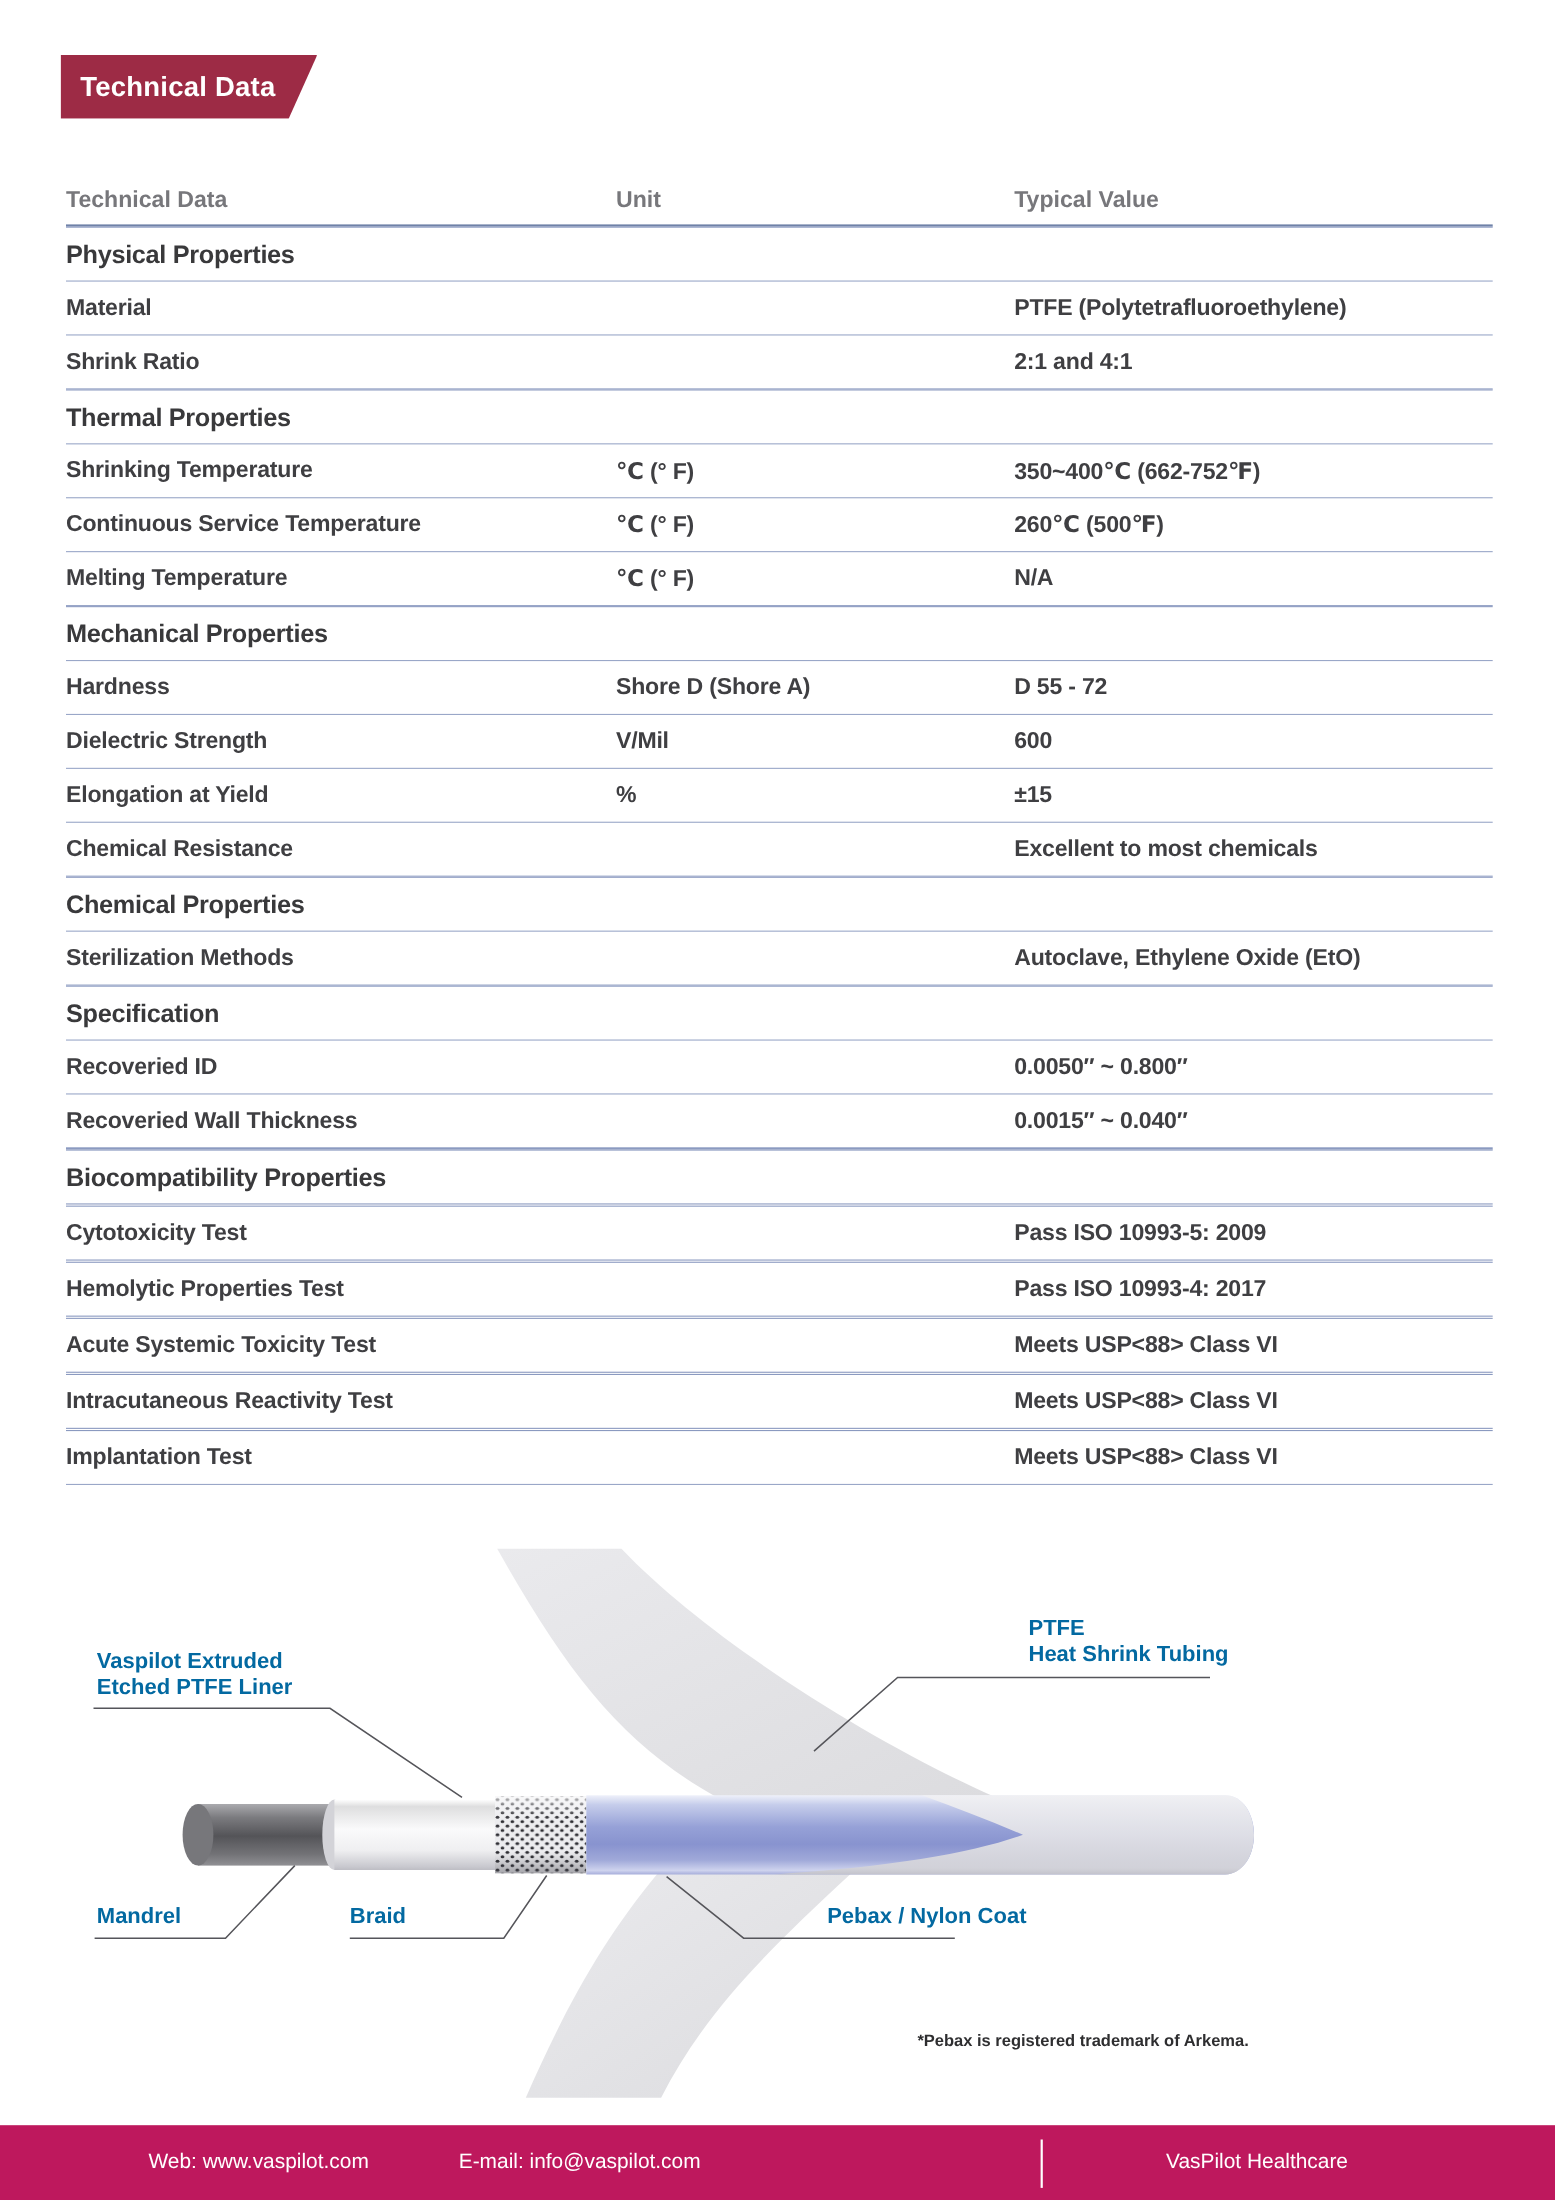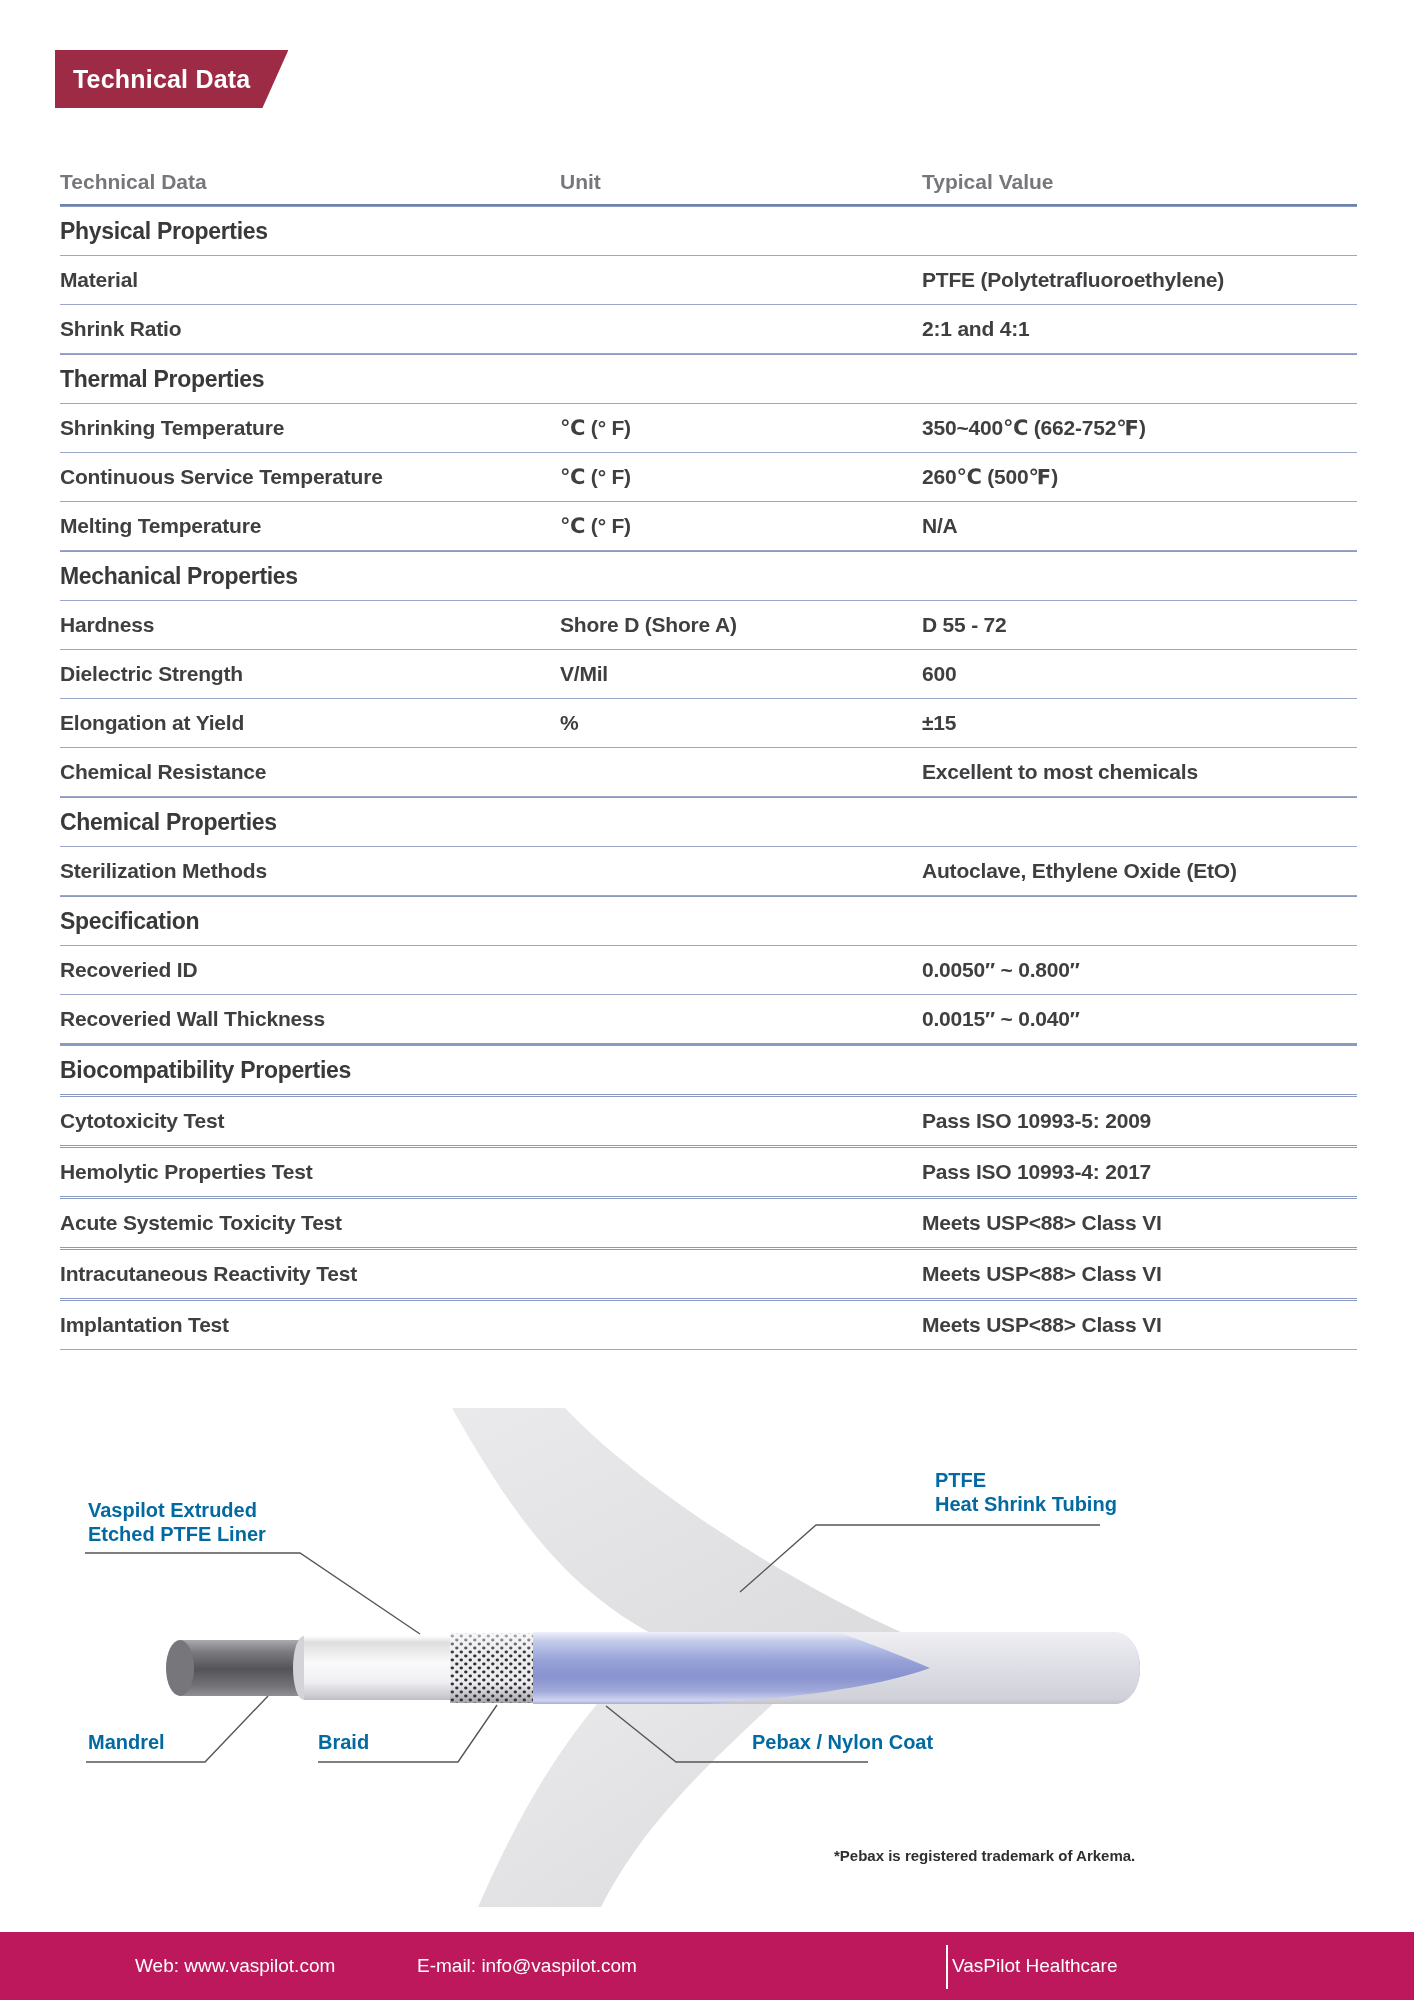--- a/index.html
+++ b/index.html
@@ -34,21 +34,21 @@
   .lab-hst{left:935px;top:1468px;}
   .lab-mandrel{left:88px;top:1730px;}
   .lab-braid{left:318px;top:1730px;}
   .lab-pebax{left:708px;top:1730px;margin-left:44px;}
   .footnote{position:absolute;left:834px;top:1847px;font-size:15px;font-weight:700;color:#2e2e30;}
   
   .footer{position:absolute;left:0;top:1932px;width:1414px;height:68px;background:#be185d;padding-left:44px;}
   .footer .ftext{position:absolute;top:0;height:68px;line-height:68px;color:#ffffff;font-size:19px;font-weight:400;white-space:nowrap;}
   .f-web{left:135px;}
   .f-email{left:417px;}
-  .f-company{left:952px;font-size:21px;text-align:right;}
+  .f-company{left:1060px;font-size:21px;text-align:right;}
   .f-divider{position:absolute;left:946px;top:13px;width:2px;height:44px;background:#ffffff;}
 </style>
 </head>
 <body>
 
 <div class="page">
 
   <div class="badge">Technical Data</div>
 
   <div class="table">

